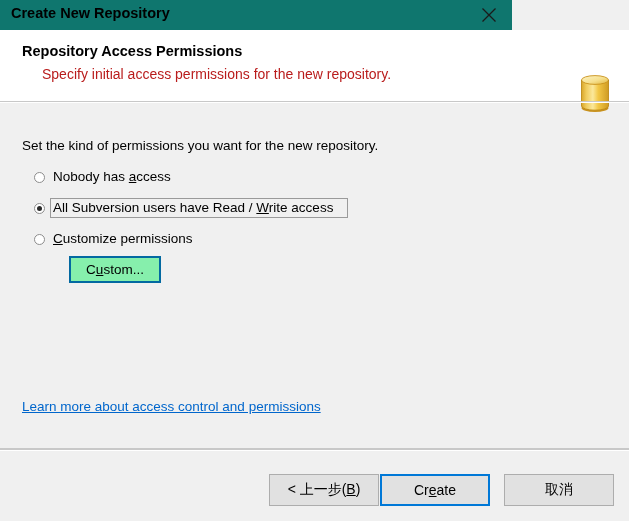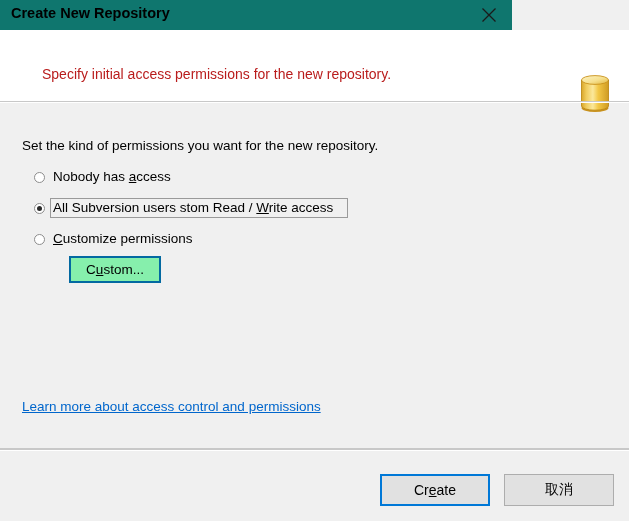--- a/index.html
+++ b/index.html
@@ -221,20 +221,21 @@
   <div class="close-btn">
     <span>
       <svg width="16" height="16" viewBox="0 0 16 16">
         <path d="M1.5 1.5 L14.5 14.5 M14.5 1.5 L1.5 14.5" stroke="#1a1a1a" stroke-width="1.3" fill="none"></path>
       </svg>
     </span>
   </div>
 </div>
 
 <div class="header">
+  <div class="header-title">Repository Access Permissions</div>
   <div class="header-sub">Specify initial access permissions for the new repository.</div>
   <div class="header-icon">
     <svg width="34" height="40" viewBox="0 0 34 40">
       <defs>
         <linearGradient id="cylBody" x1="0" y1="0" x2="1" y2="0">
           <stop offset="0%" stop-color="#d9a62a"></stop>
           <stop offset="18%" stop-color="#f0cc5e"></stop>
           <stop offset="42%" stop-color="#fbe89b"></stop>
           <stop offset="62%" stop-color="#f2c746"></stop>
           <stop offset="100%" stop-color="#cf9b22"></stop>
@@ -259,38 +260,41 @@
 
   <div class="intro-text">Set the kind of permissions you want for the new repository.</div>
 
   <div class="radio-row r0">
     <span class="radio-mark"></span>
     <span class="radio-label"><span>Nobody has </span><span class="acc">a</span><span>ccess</span></span>
   </div>
 
   <div class="radio-row r1 focused">
     <span class="radio-mark checked"></span>
-    <span class="radio-label"><span>All Subversion users stom Read / </span><span class="acc">W</span><span>rite access</span></span>
+    <span class="radio-label"><span>All Subversion users have Read / </span><span class="acc">W</span><span>rite access</span></span>
   </div>
 
   <div class="radio-row r2">
     <span class="radio-mark"></span>
     <span class="radio-label"><span></span><span class="acc">C</span><span>ustomize permissions</span></span>
   </div>
 
   <div class="custom-btn">
       <span><span>C</span><span class="acc">u</span><span>stom...</span></span>
     </div>
 
 
   <a class="link" href="#">Learn more about access control and permissions</a>
 </div>
 
 <div class="hr-bot"></div>
 <div class="hr-bot2"></div>
 <div class="footer">
+  <div class="fbtn back">
+      <span><span>&lt; 上一步(</span><span class="acc">B</span><span>)</span></span>
+    </div>
   <div class="fbtn create">
       <span><span>Cr</span><span class="acc">e</span><span>ate</span></span>
     </div>
   <div class="fbtn cancel">
       <span><span>取消</span><span class="acc"></span><span></span></span>
     </div>
 </div>
 
 </body></html>

